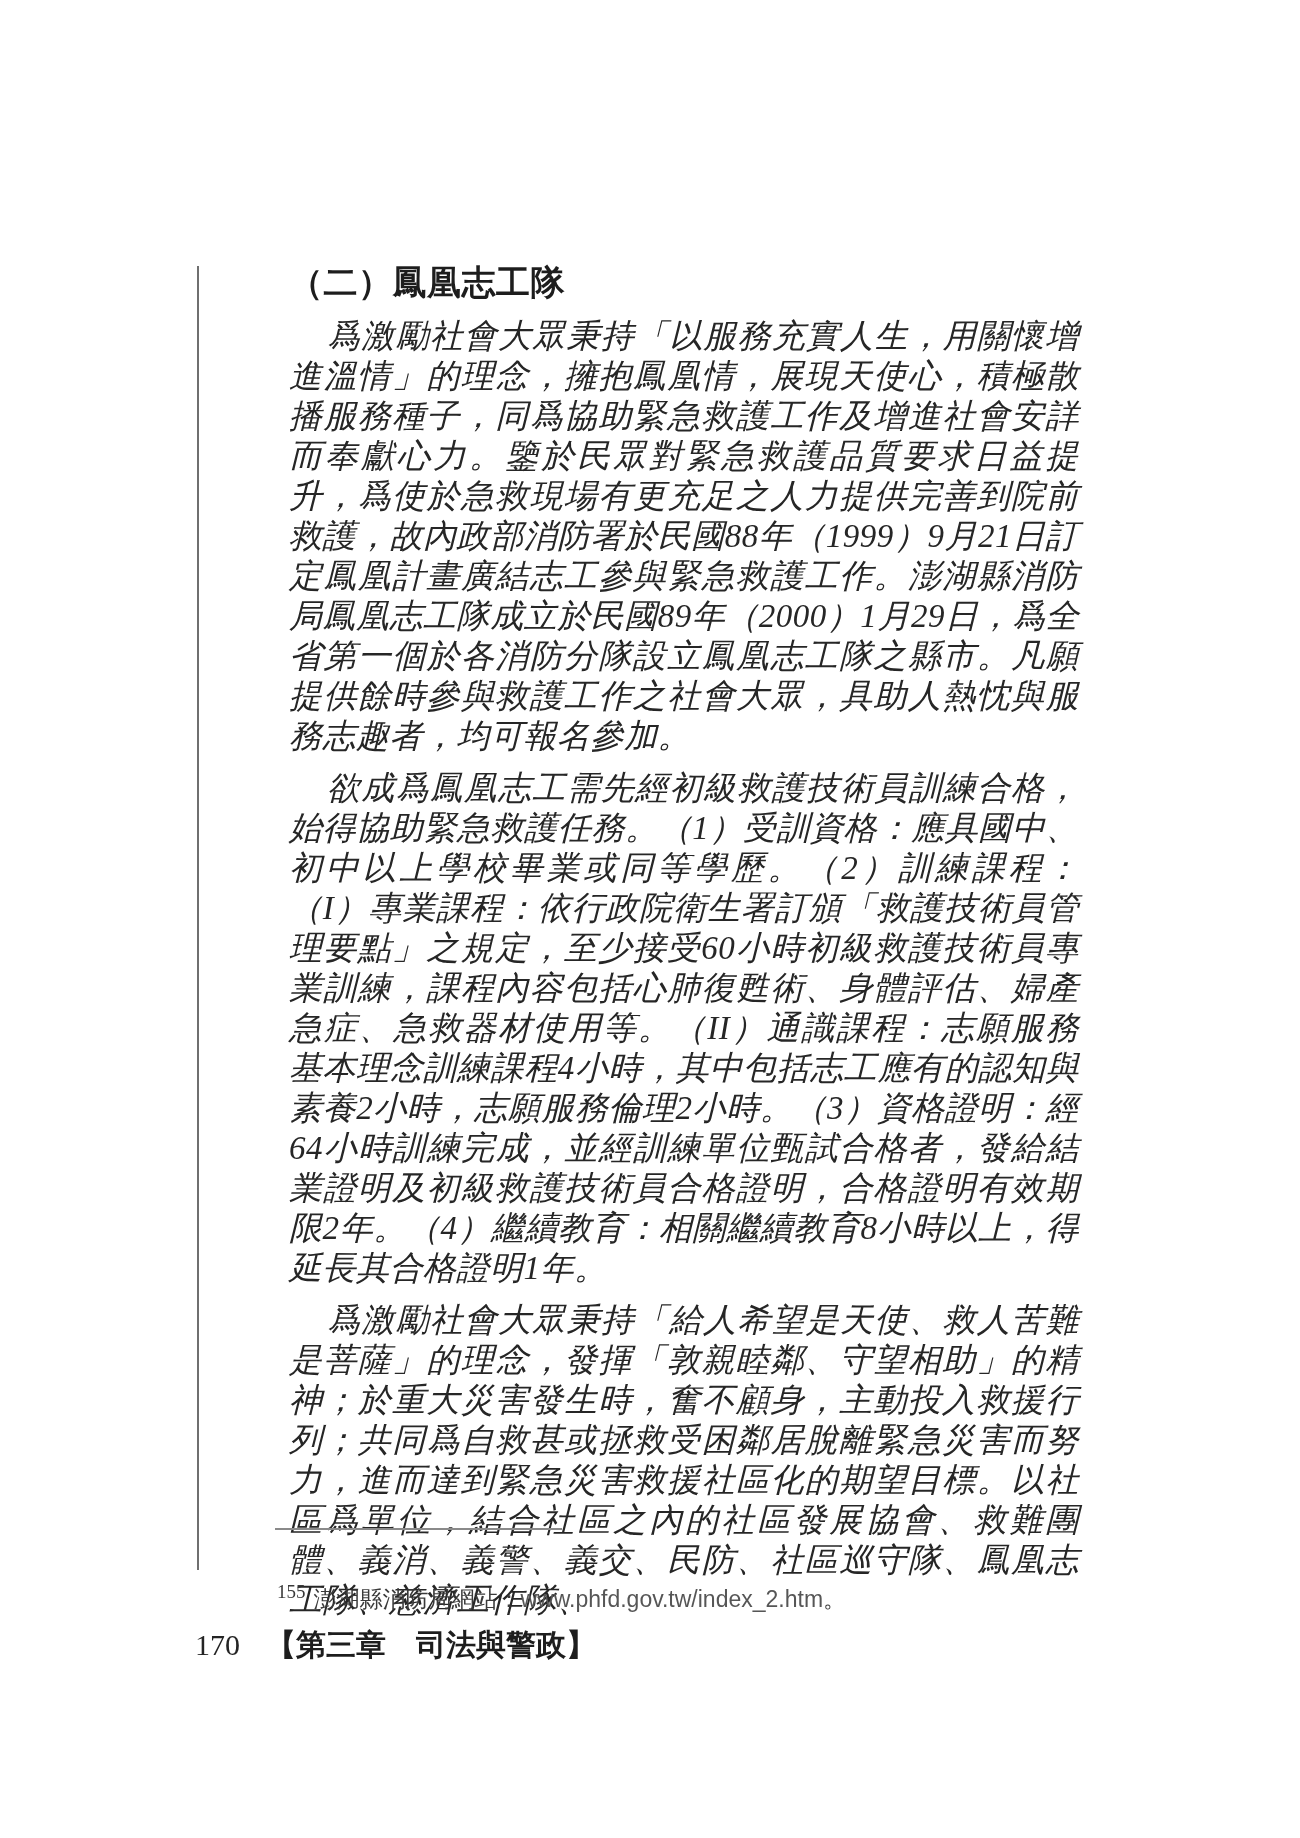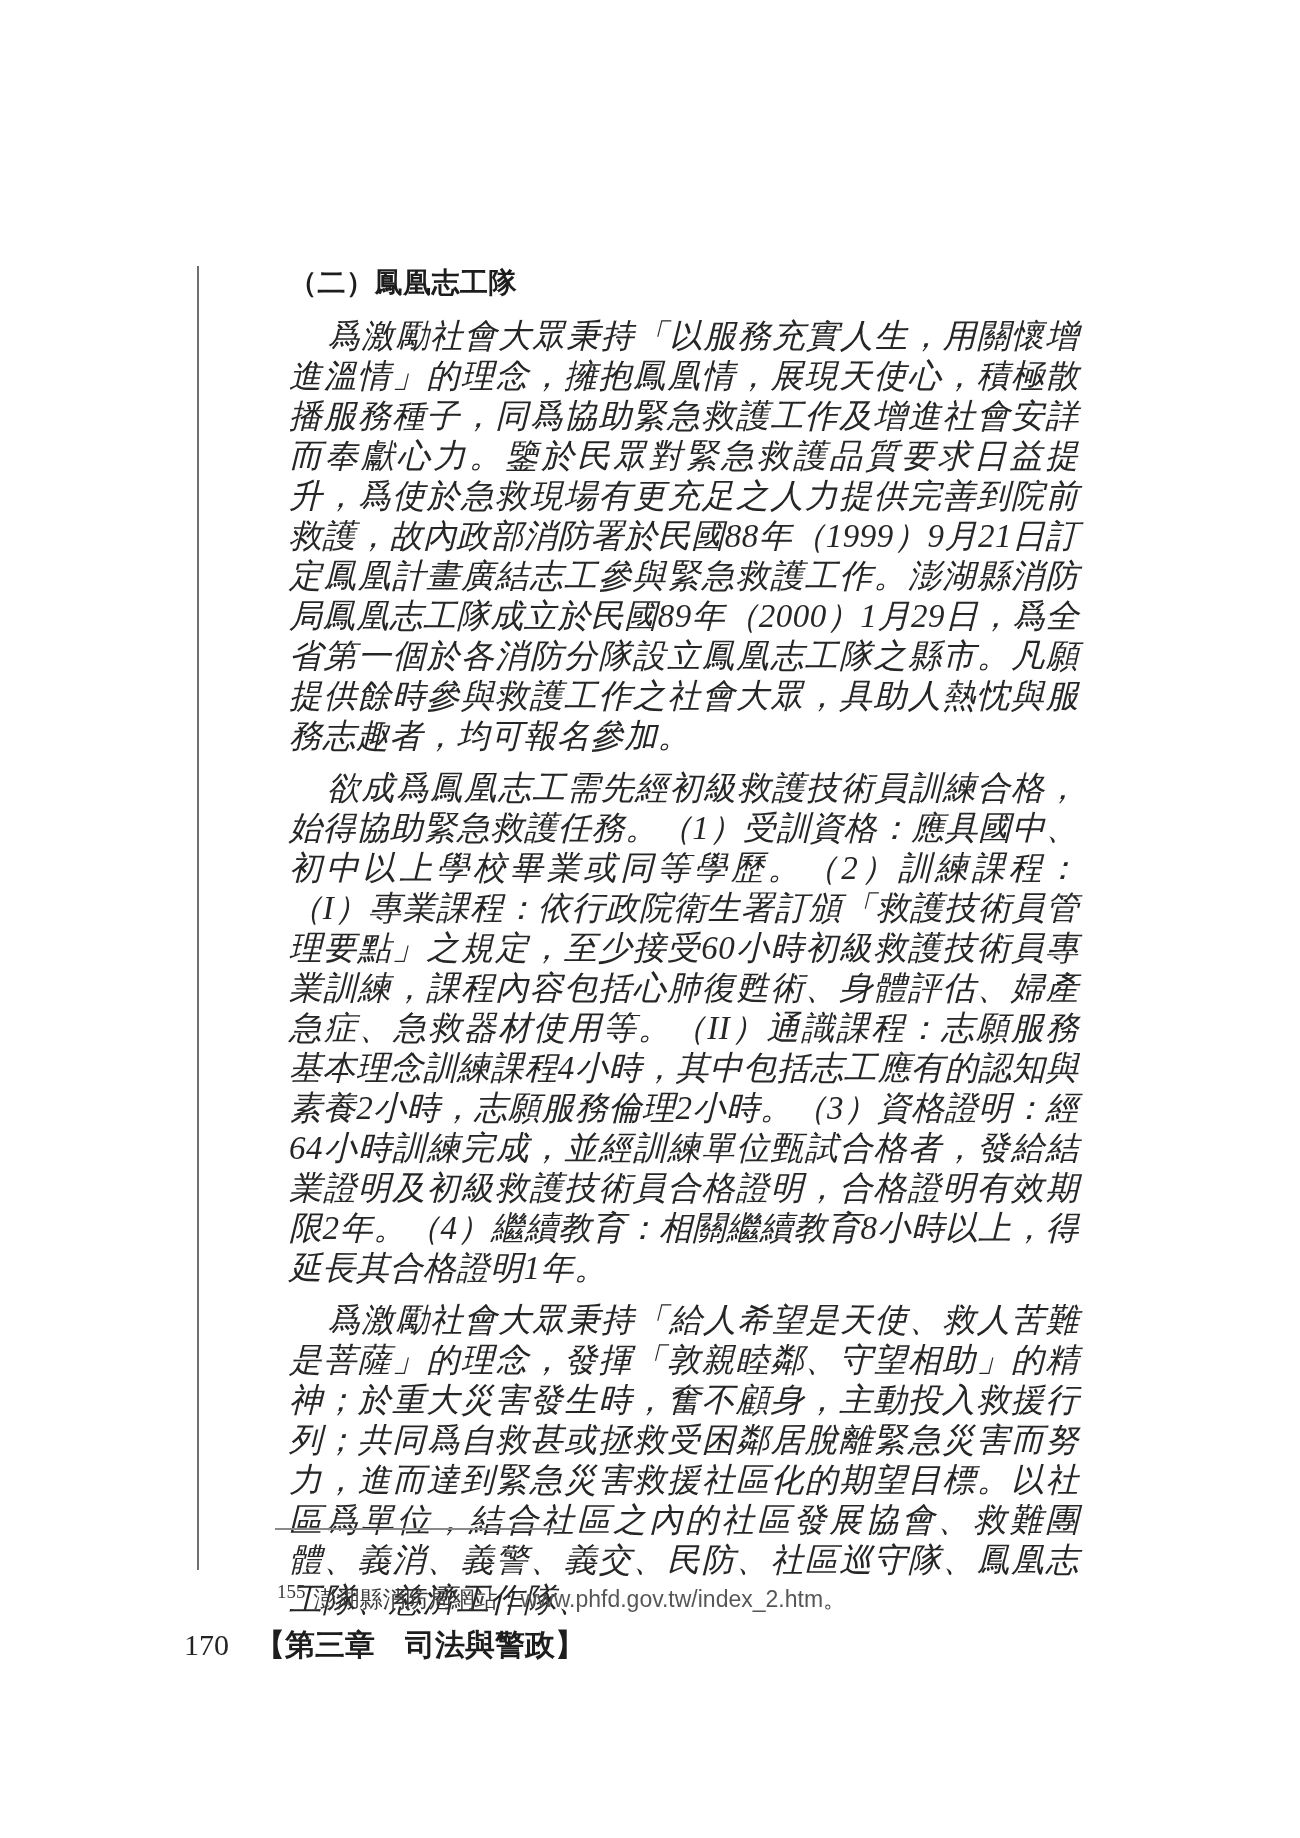--- a/index.html
+++ b/index.html
@@ -26,21 +26,21 @@
     left: 277px;
     top: 262px;
     width: 814px;
     font-size: 33px;
     line-height: 40px;
     text-align: justify;
     letter-spacing: 0.5px;
   }
   .content h2 {
     margin: 0 0 2px 12px;
-    font-size: 28px;
+    font-size: 34px;
     line-height: 42px;
     font-weight: bold;
     text-align: left;
     color: #1d1d1d;
   }
   .content h2.second { margin-top: 3px; }
   .content p {
     margin: 12px;
     text-indent: 38px;
     font-style: italic;
@@ -73,21 +73,21 @@
     vertical-align: 9px;
     margin-right: 8px;
     line-height: 0;
   }
   .footnote .fn-url {
     font-family: "Liberation Sans", "DejaVu Sans", sans-serif;
     color: #565656;
   }
   .page-footer {
     position: absolute;
-    left: 184px;
+    left: 195px;
     top: 1626px;
     font-size: 30px;
     line-height: 38px;
     color: #242424;
     white-space: nowrap;
   }
   .page-footer .chapter {
     font-weight: bold;
     margin-left: 26px;
     color: #1d1d1d;

